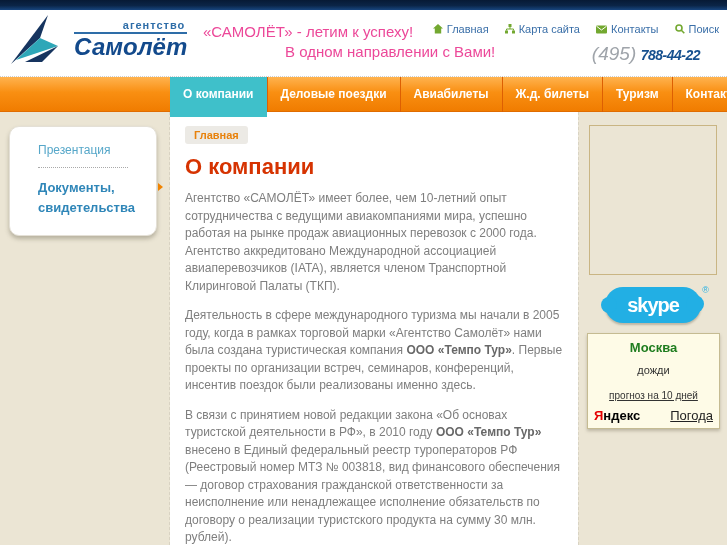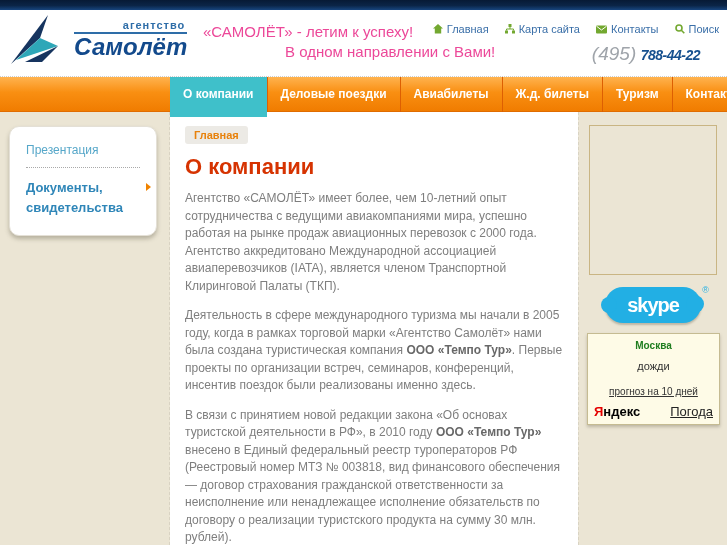--- a/index.html
+++ b/index.html
@@ -40,21 +40,21 @@
   
   .content{position:absolute;top:112px;left:0;width:727px;height:433px;}
   .col-left{position:absolute;left:0;top:0;width:170px;height:433px;background:#EBE5D4;
     border-right:1px dashed #D9D3C3;box-sizing:border-box;}
   .col-main{position:absolute;left:170px;top:0;width:408px;height:433px;background:#fff;
     box-sizing:border-box;padding:13px 14px 0 15px;overflow:hidden;}
   .col-right{position:absolute;left:578px;top:0;width:149px;height:433px;background:#EBE5D4;
     border-left:1px dashed #D9D3C3;box-sizing:border-box;}
 
   
-  .side-card{margin:14px 12px 0 9px;background:#fff;border-radius:10px;padding:16px 16px 18px;
+  .side-card{margin:14px 12px 0 9px;background:#fff;border-radius:10px;padding:16px 28px 18px;
     box-shadow:0 3px 4px rgba(120,115,95,.45);border:1px solid #E4E0D6;}
   .side-link1{font-size:12px;color:#56A7C9;cursor:pointer;}
   .side-div{border-top:1px dotted #A9A9A9;margin:10px 0;}
   .side-link2{display:flex;justify-content:space-between;align-items:flex-start;cursor:pointer;gap:23px;}
   .side-link2 .lbl{font-size:13px;font-weight:bold;color:#2F86B8;line-height:1.5;}
   .bullet{width:0;height:0;border-left:5px solid #F08300;border-top:4px solid transparent;
     border-bottom:4px solid transparent;margin-top:5px;}
 
   
   .crumb{display:inline-block;background:#ECEAE5;color:#E8820C;font-size:11px;font-weight:bold;
@@ -77,21 +77,21 @@
     box-shadow:0 2px 2px rgba(120,115,95,.4);}
   .skype:before{content:"";position:absolute;left:-4px;top:10px;width:16px;height:16px;
     background:#22AFE4;border-radius:50%;}
   .skype:after{content:"";position:absolute;right:-3px;top:8px;width:18px;height:18px;
     background:#22AFE4;border-radius:50%;}
   .skype .wordmark{color:#fff;font-size:20px;font-weight:bold;letter-spacing:-1px;z-index:1;}
   .skype .reg{position:absolute;top:-2px;right:-8px;color:#22AFE4;font-size:9px;}
 
   .weather{margin:10px 7px 0 8px;background:#FEFBE7;border:1px solid #C5BB92;padding:6px 6px 5px;
     box-shadow:0 2px 3px rgba(120,115,95,.4);}
-  .w-city{text-align:center;font-size:10px;font-weight:bold;color:#1F7D1F;margin-bottom:4px;}
+  .w-city{text-align:center;font-size:13px;font-weight:bold;color:#1F7D1F;margin-bottom:4px;}
   .w-now{display:flex;align-items:center;justify-content:space-between;padding:0 1px;}
   .cloud{position:relative;width:24px;height:11px;background:#E8E8E8;border:1px solid #C2C2C2;
     border-radius:8px;margin-top:6px;}
   .cloud:before{content:"";position:absolute;left:4px;top:-6px;width:10px;height:10px;
     background:#F2F2F2;border:1px solid #C2C2C2;border-radius:50%;}
   .w-temp{font-size:23px;color:#111;font-weight:normal;}
   .w-side{font-size:10px;color:#222;line-height:1.5;text-align:right;}
   .w-cond{text-align:center;font-size:11px;color:#333;margin-top:9px;}
   .w-forecast{display:block;text-align:center;font-size:10px;color:#333;
     text-decoration:underline;margin-top:14px;cursor:pointer;}

